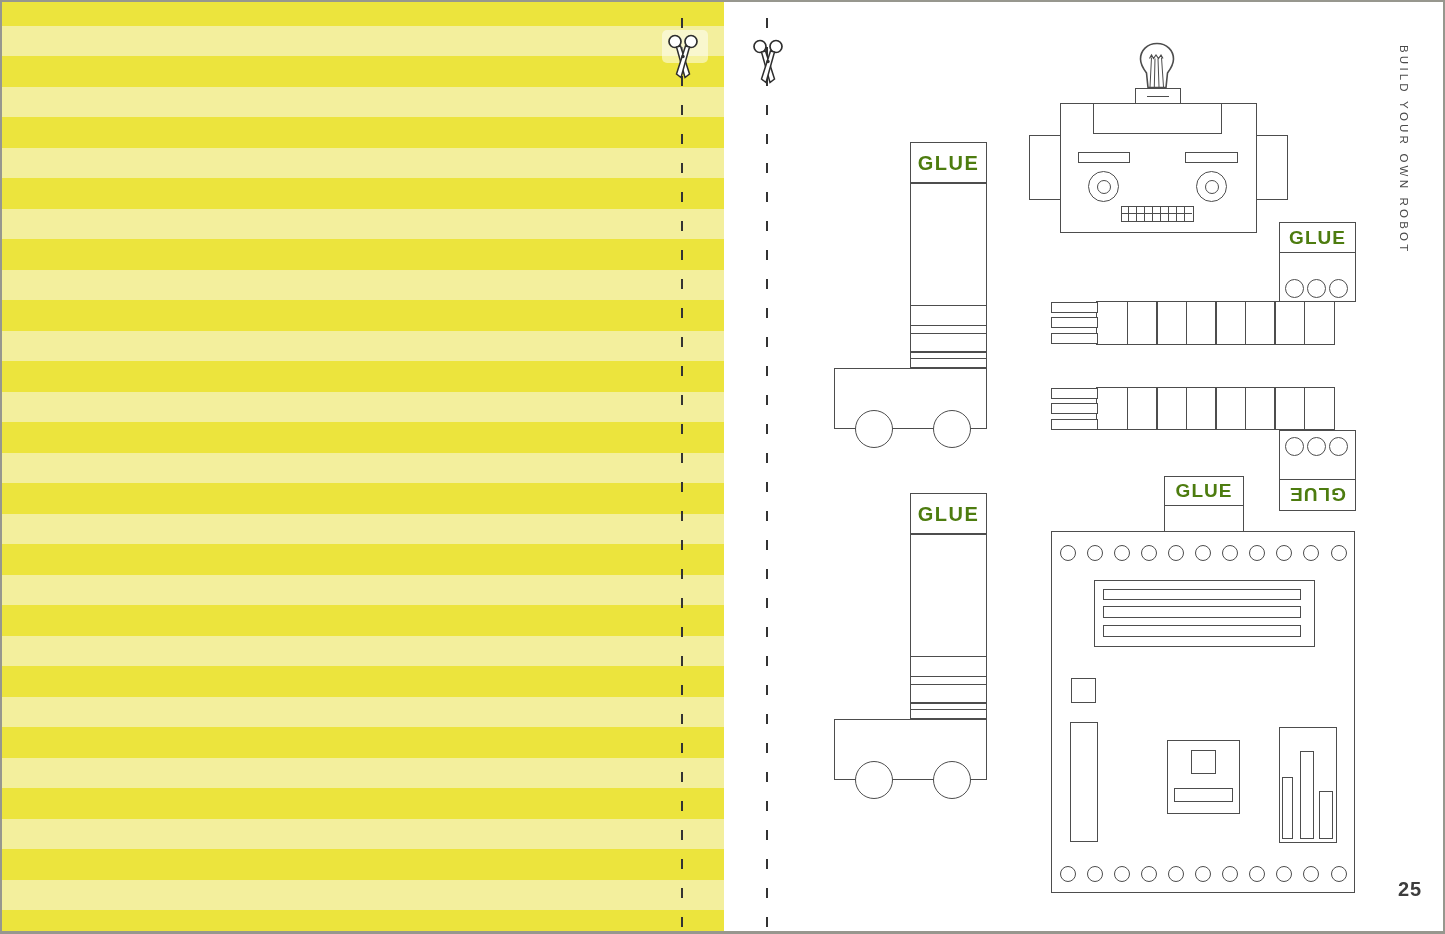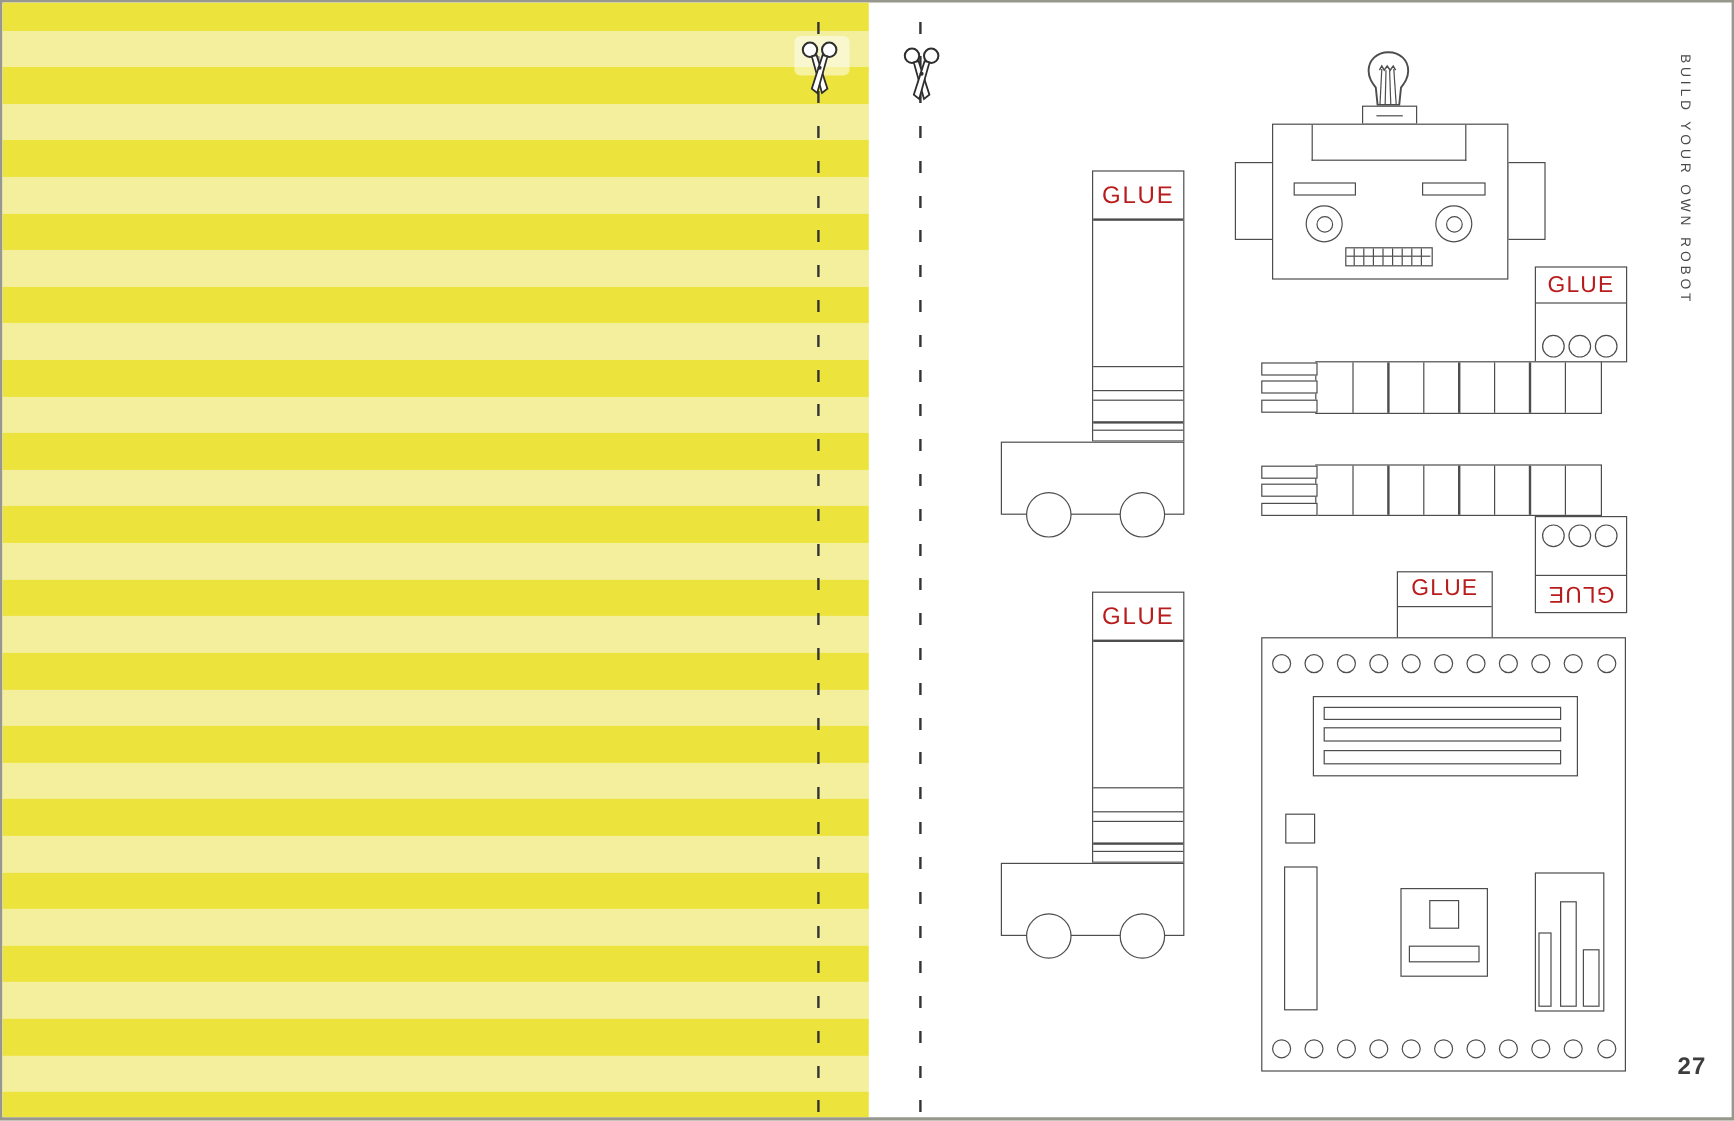--- a/index.html
+++ b/index.html
@@ -34,21 +34,21 @@
     box-sizing:border-box;
   }
   .hline{position:absolute;left:0;right:0;height:1.5px;background:var(--line);}
   .vline{position:absolute;top:0;bottom:0;width:1.5px;background:var(--line);}
   .circle{
     position:absolute;border:1.5px solid var(--line);border-radius:50%;
     background:#fff;box-sizing:border-box;
   }
   .glue-text{
     position:absolute;left:0;right:0;display:flex;align-items:center;justify-content:center;
-    font-size:20px;letter-spacing:1.5px;color:#b91c1c;font-weight:400;
+    font-size:20px;letter-spacing:1.5px;color:#4d7c0f;font-weight:700;
   }
   .glue-text.small{font-size:19px;letter-spacing:1px;}
   .flip{transform:rotate(180deg);}
   .eye{display:flex;align-items:center;justify-content:center;}
   .eye .pupil{position:static;width:14px;height:14px;}
   .mouth{
     position:absolute;display:grid;grid-template-rows:1fr 1fr;
     border:1.5px solid var(--line);box-sizing:border-box;background:#fff;
   }
   .mouth-cell{border-right:1px solid var(--line);border-bottom:1px solid var(--line);}
@@ -244,15 +244,15 @@
       <div class="circle" style="left: 115.9px; top: 333.5px; width: 16px; height: 16px;"></div>
       <div class="circle" style="left: 143px; top: 333.5px; width: 16px; height: 16px;"></div>
       <div class="circle" style="left: 170.1px; top: 333.5px; width: 16px; height: 16px;"></div>
       <div class="circle" style="left: 197.2px; top: 333.5px; width: 16px; height: 16px;"></div>
       <div class="circle" style="left: 224.3px; top: 333.5px; width: 16px; height: 16px;"></div>
       <div class="circle" style="left: 251.4px; top: 333.5px; width: 16px; height: 16px;"></div>
       <div class="circle" style="left: 278.5px; top: 333.5px; width: 16px; height: 16px;"></div>
     </div>
 
   <div class="side-title" style="left:1396px;top:43px;">BUILD YOUR OWN ROBOT</div>
-  <div class="page-number" style="left:1388px;top:876px;width:40px;">27</div>
+  <div class="page-number" style="left:1388px;top:876px;width:40px;">25</div>
 
 </div>
 
 </body></html>

